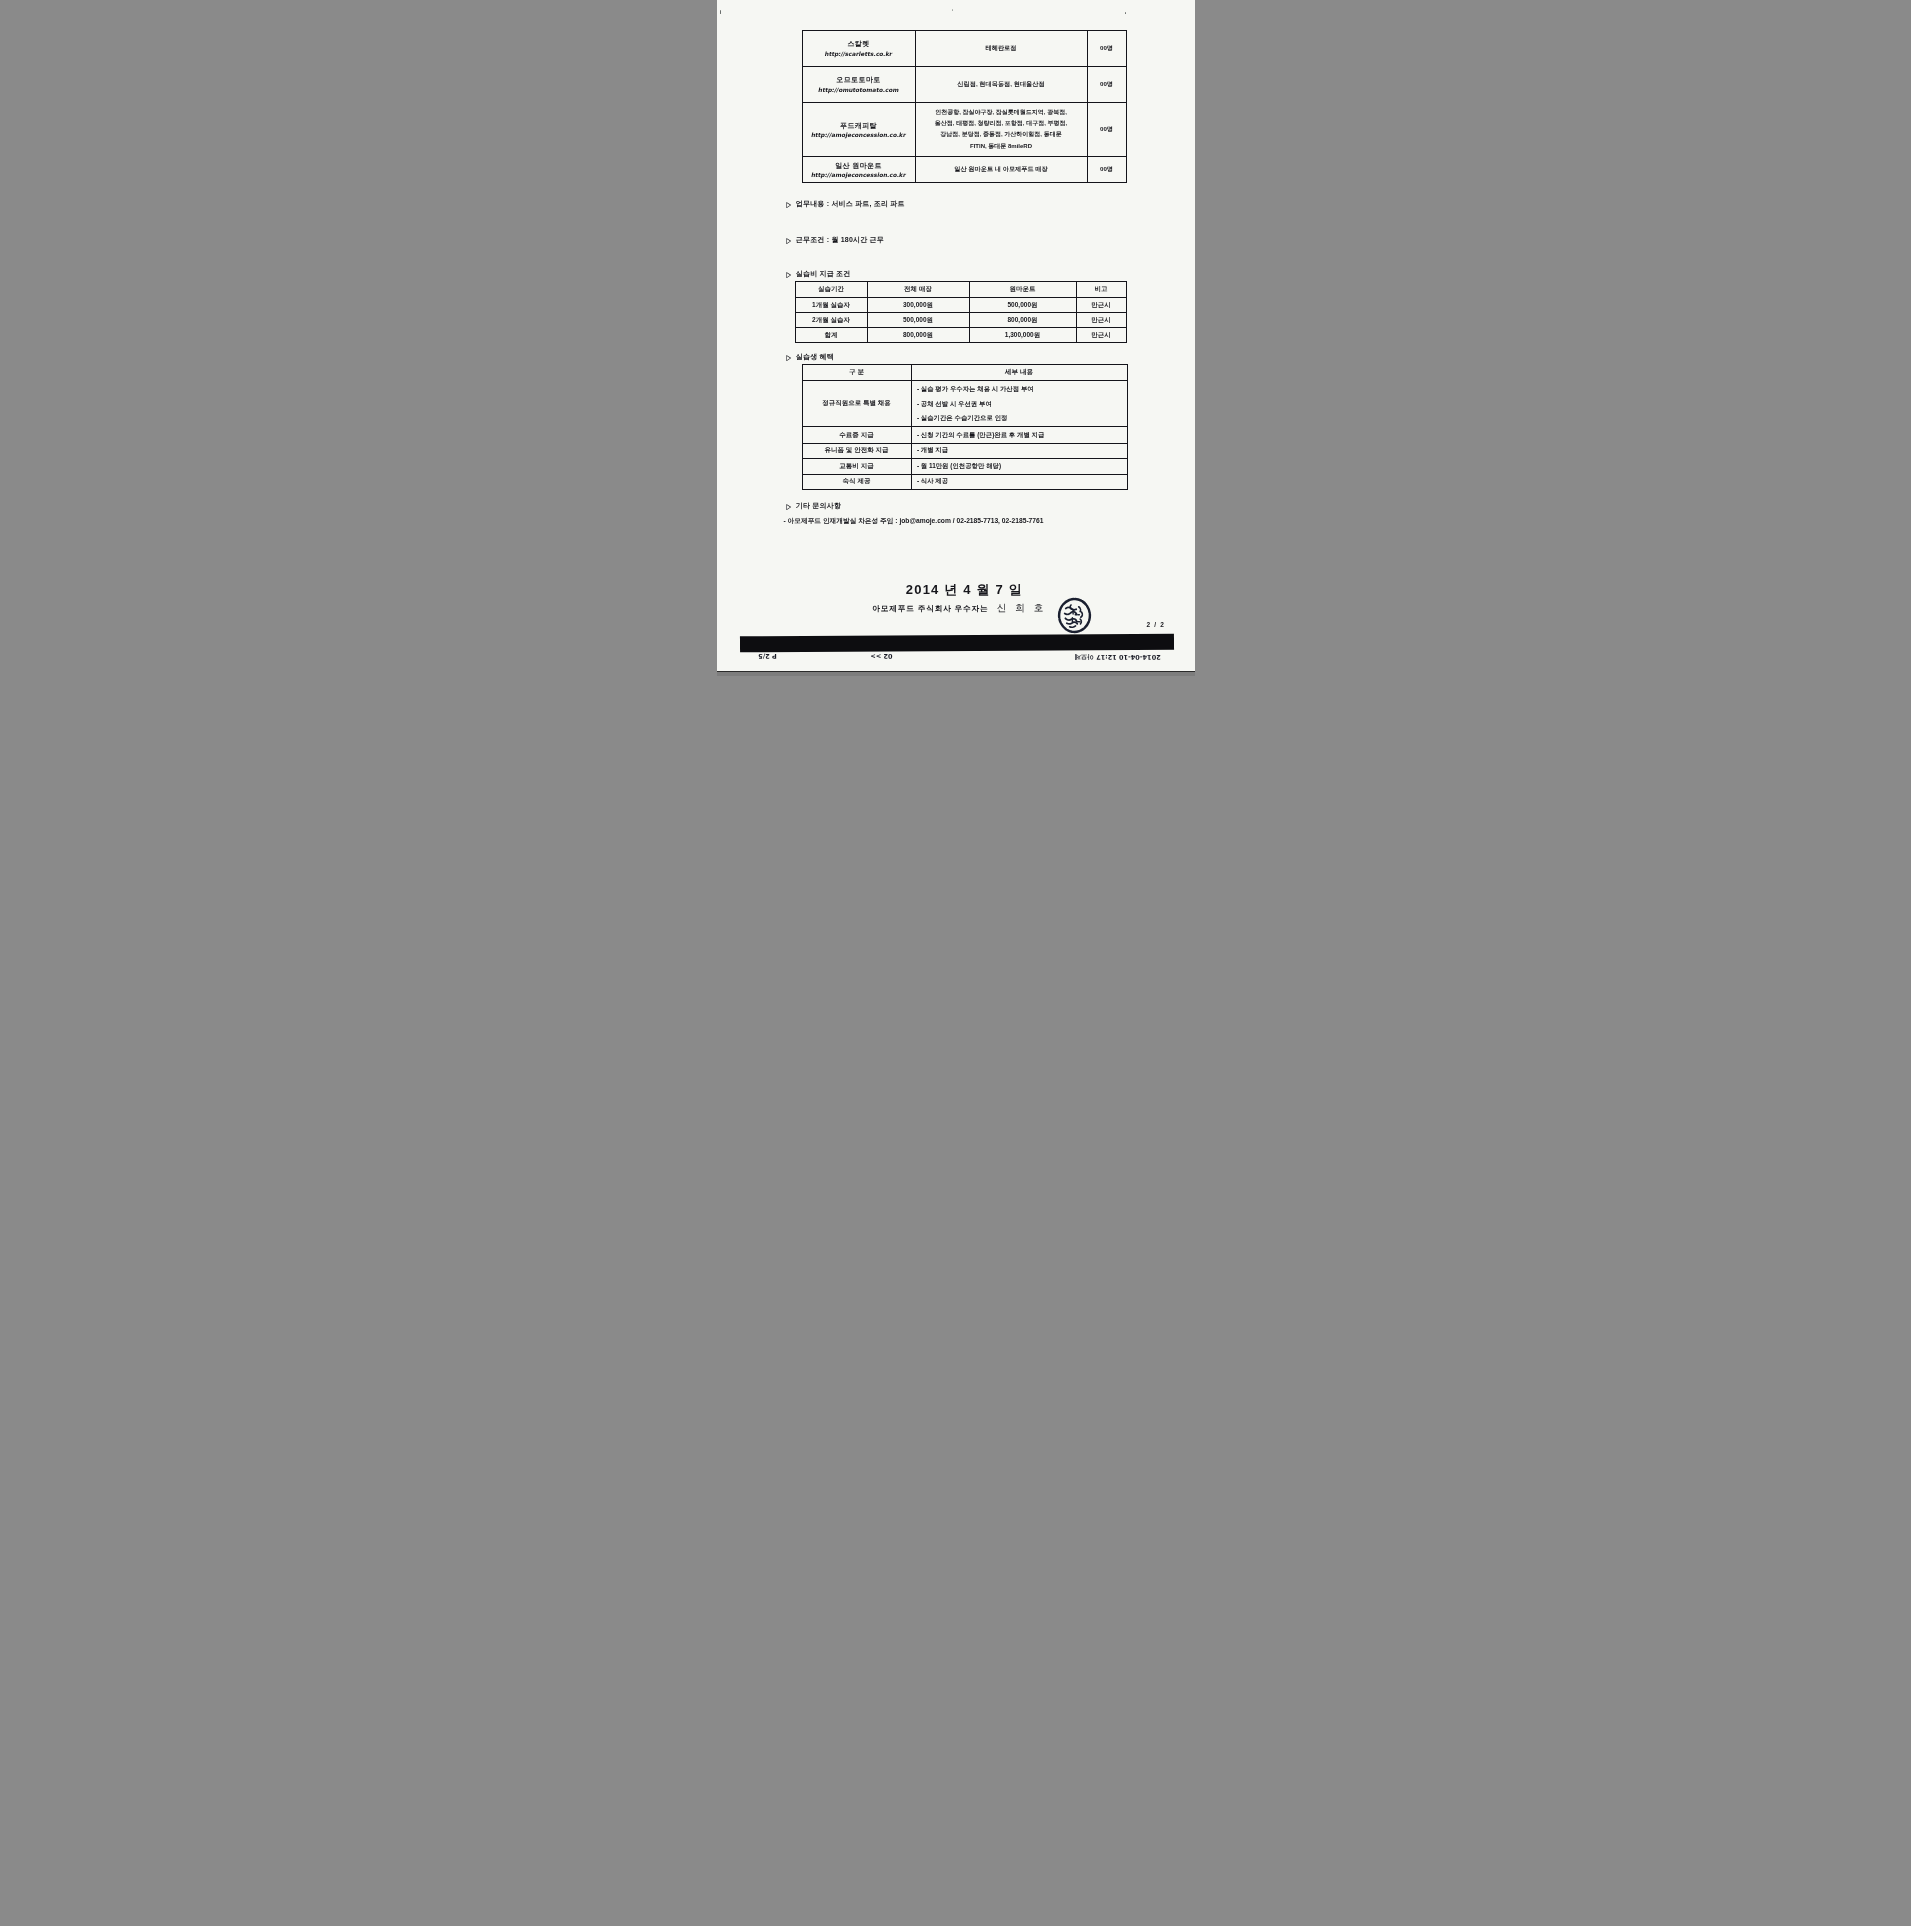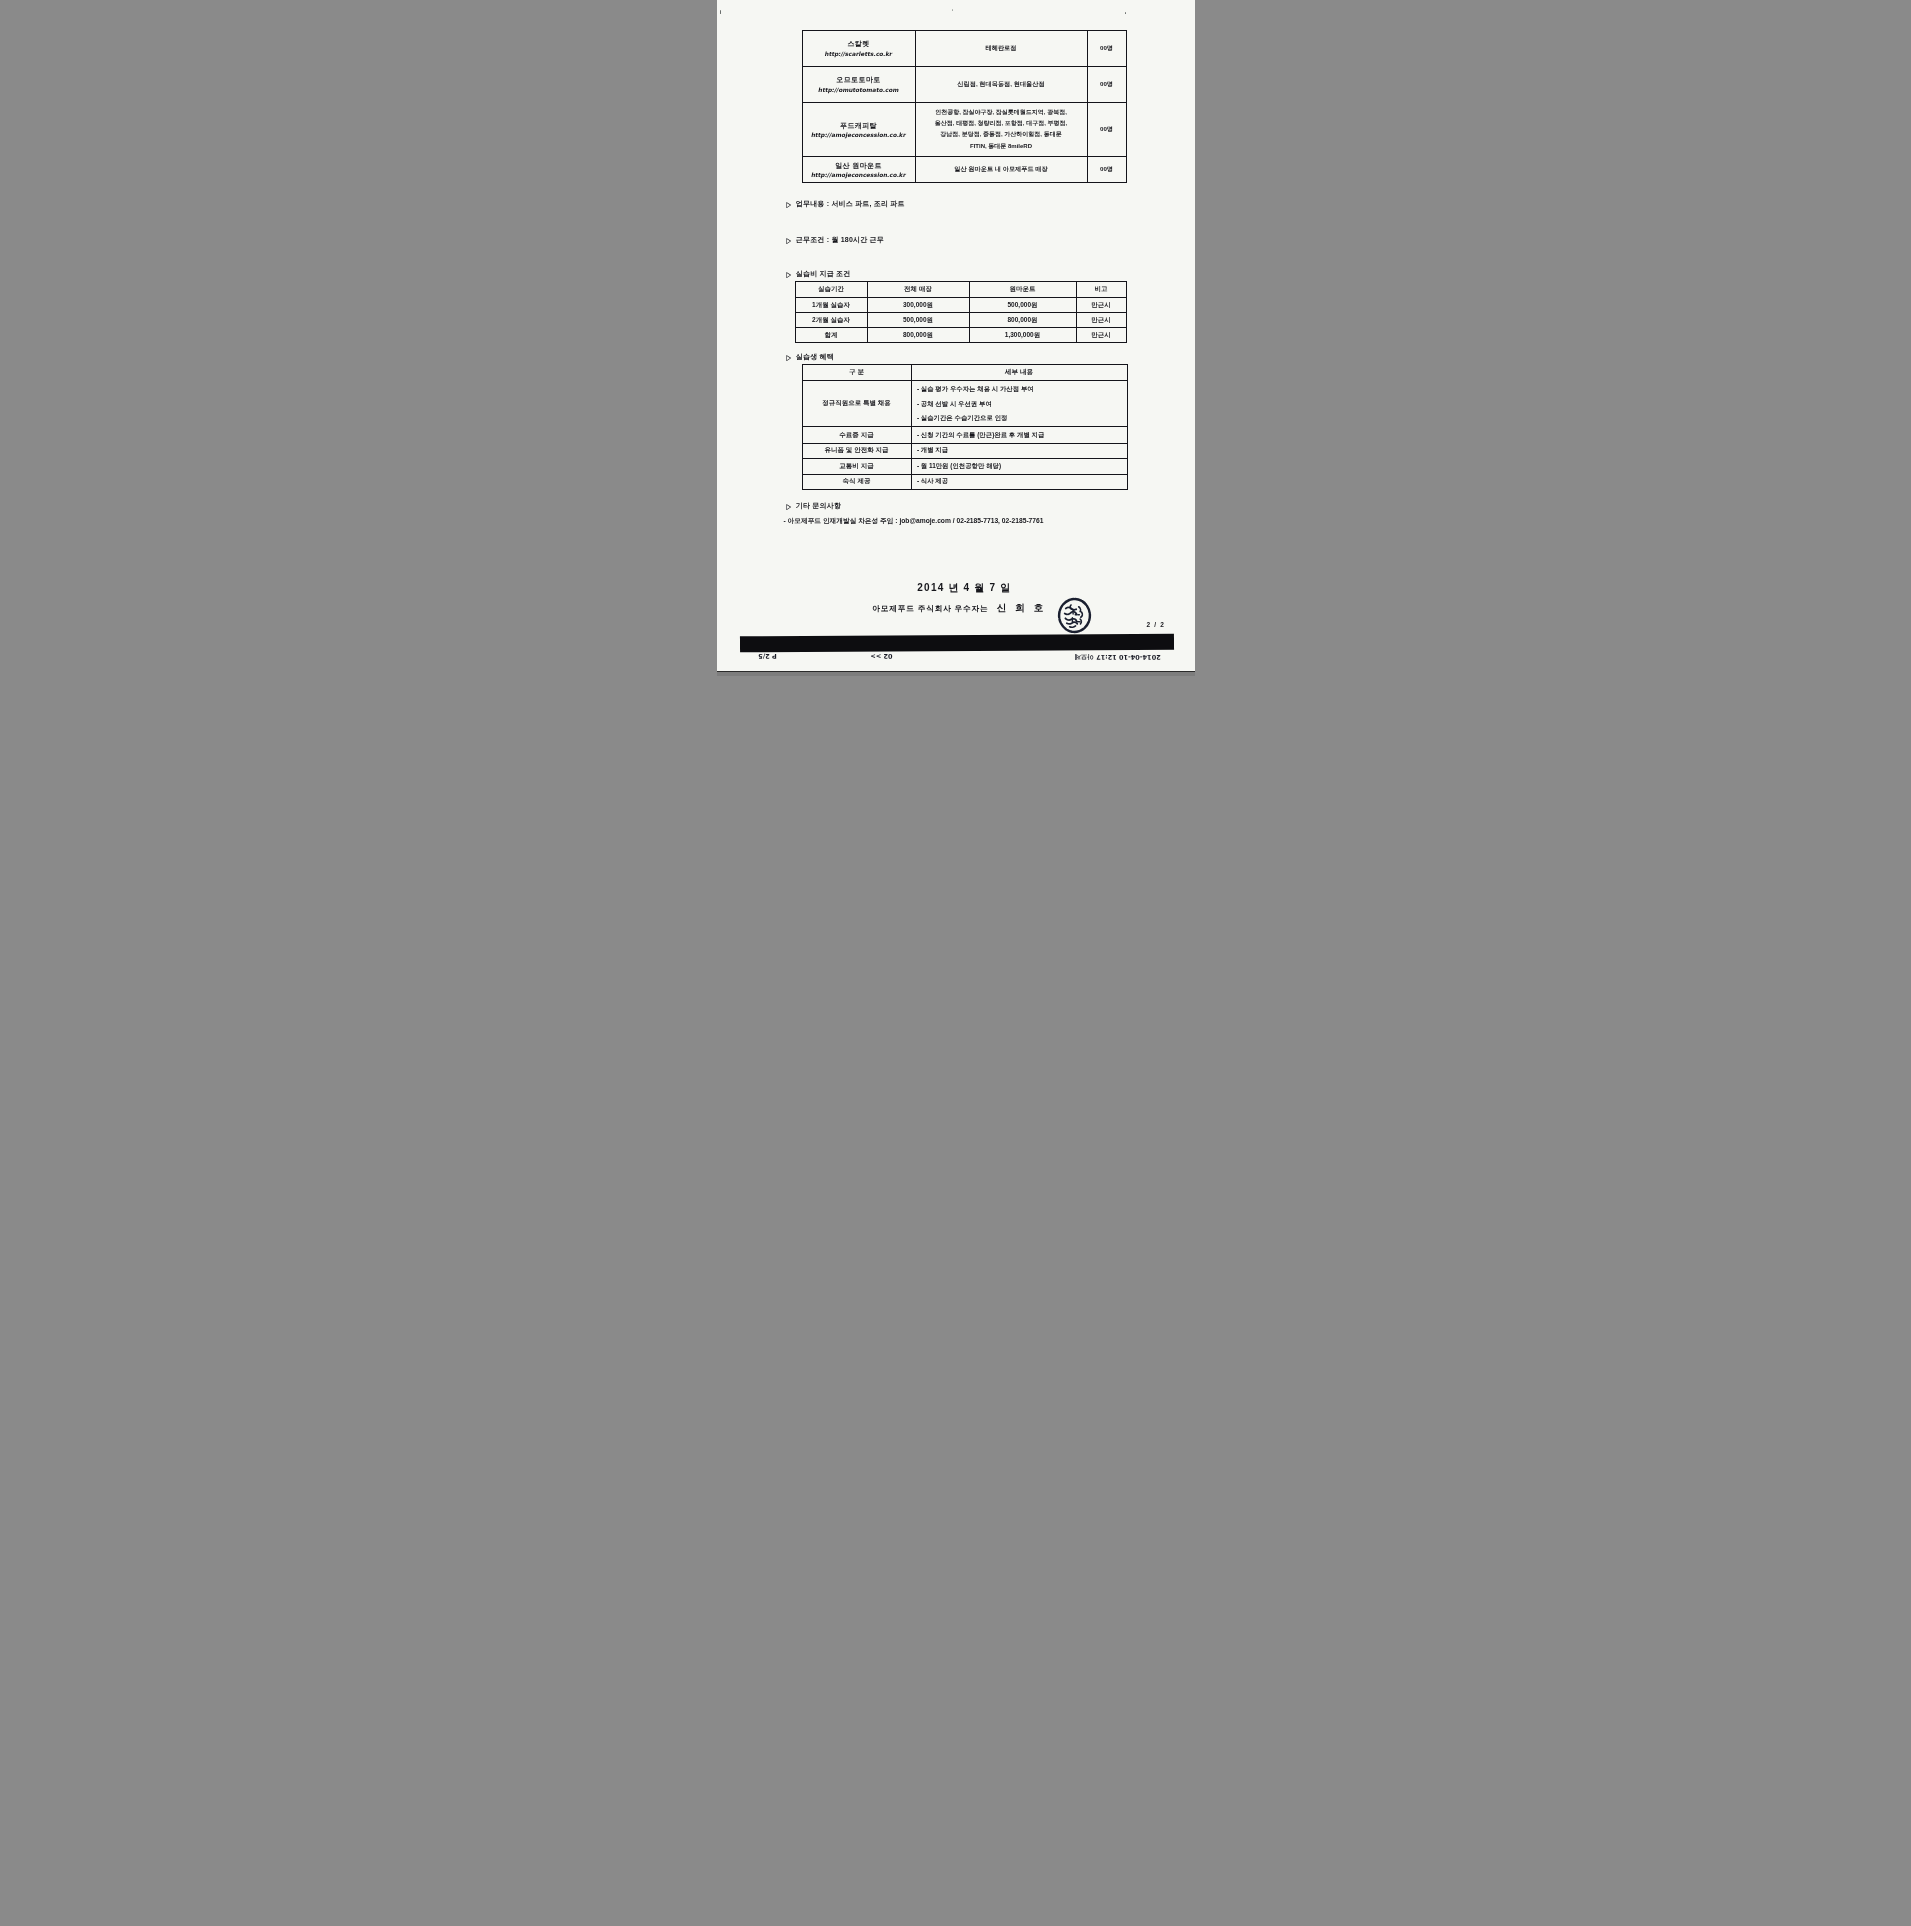--- a/index.html
+++ b/index.html
@@ -52,27 +52,27 @@
   .benefit-table tr.b1 td { height:45px; }
   .benefit-table tr.b2 td { height:15.4px; }
   .benefit-table tr.b3 td { height:14px; }
   .benefit-table tr.b4 td { height:15.4px; }
   .benefit-table tr.b5 td { height:13.5px; }
   .det-line { line-height:14.6px; white-space:nowrap; }
   
   .contact { position:absolute; left:67px; top:517px; font-size:6.7px; font-weight:600; white-space:nowrap; }
   .date-line {
     position:absolute; left:8.9px; top:581px; width:478px; text-align:center;
-    font-size:10px; font-weight:700; letter-spacing:1.2px;
+    font-size:13px; font-weight:700; letter-spacing:1.2px;
   }
   .sig-line {
     position:absolute; left:3.9px; top:602px; width:478px; text-align:center;
     font-size:7.7px; font-weight:700; letter-spacing:0.8px;
   }
-  .sig-name { font-size:9.6px; font-weight:700; letter-spacing:3.1px; margin-left:5.4px; }
+  .sig-name { font-size:9.6px; font-weight:400; letter-spacing:3.1px; margin-left:5.4px; }
   .seal { position:absolute; left:340px; top:597px; width:35px; height:37px; }
   .page-num { position:absolute; left:430px; top:621px; font-size:6.5px; font-weight:700; letter-spacing:1.2px; }
   
   .fax-bar {
     position:absolute; left:23px; top:635px; width:434px; height:16px;
     background:#0d0d10; transform:rotate(-0.35deg);
   }
   .fax-text {
     position:absolute; top:652px; font-size:6.5px; font-weight:700;
     font-family:"DejaVu Sans", sans-serif; transform:rotate(180deg);

